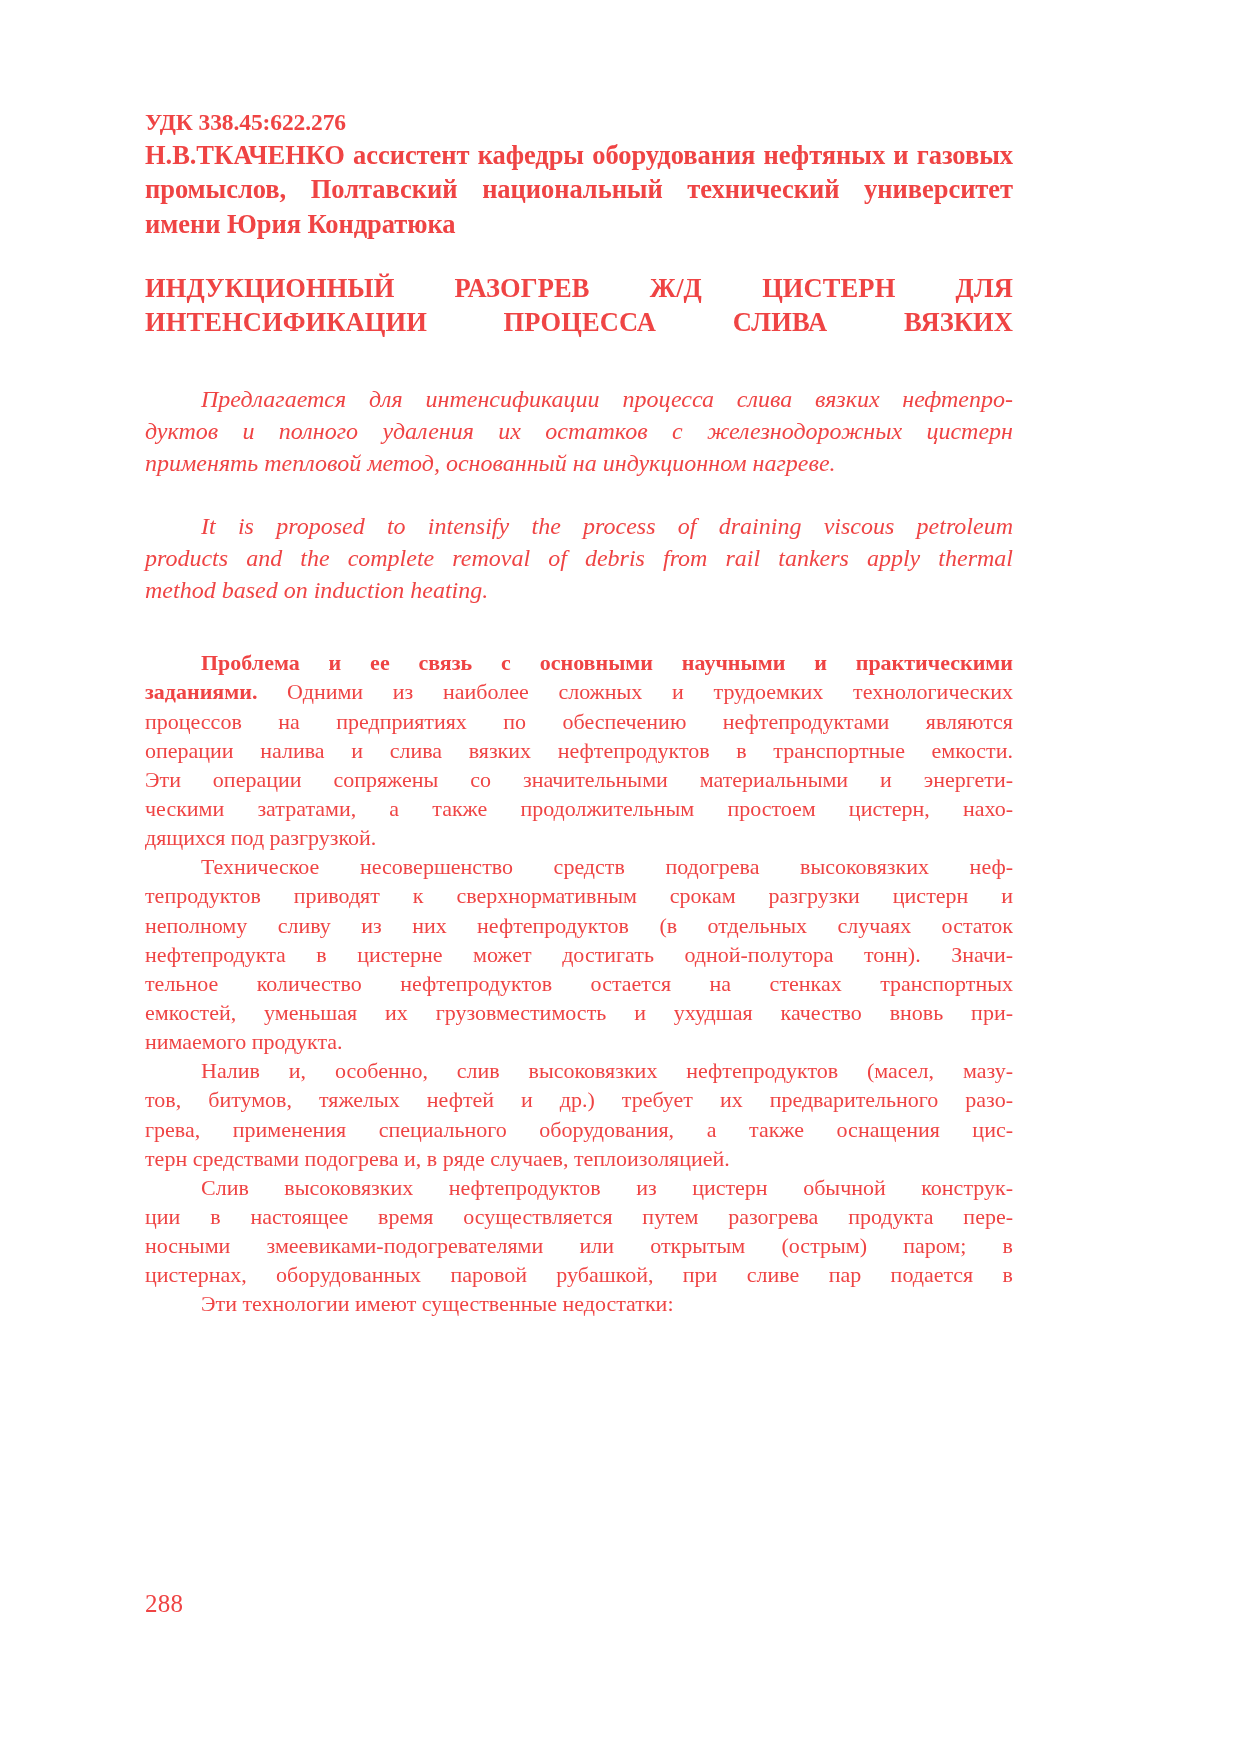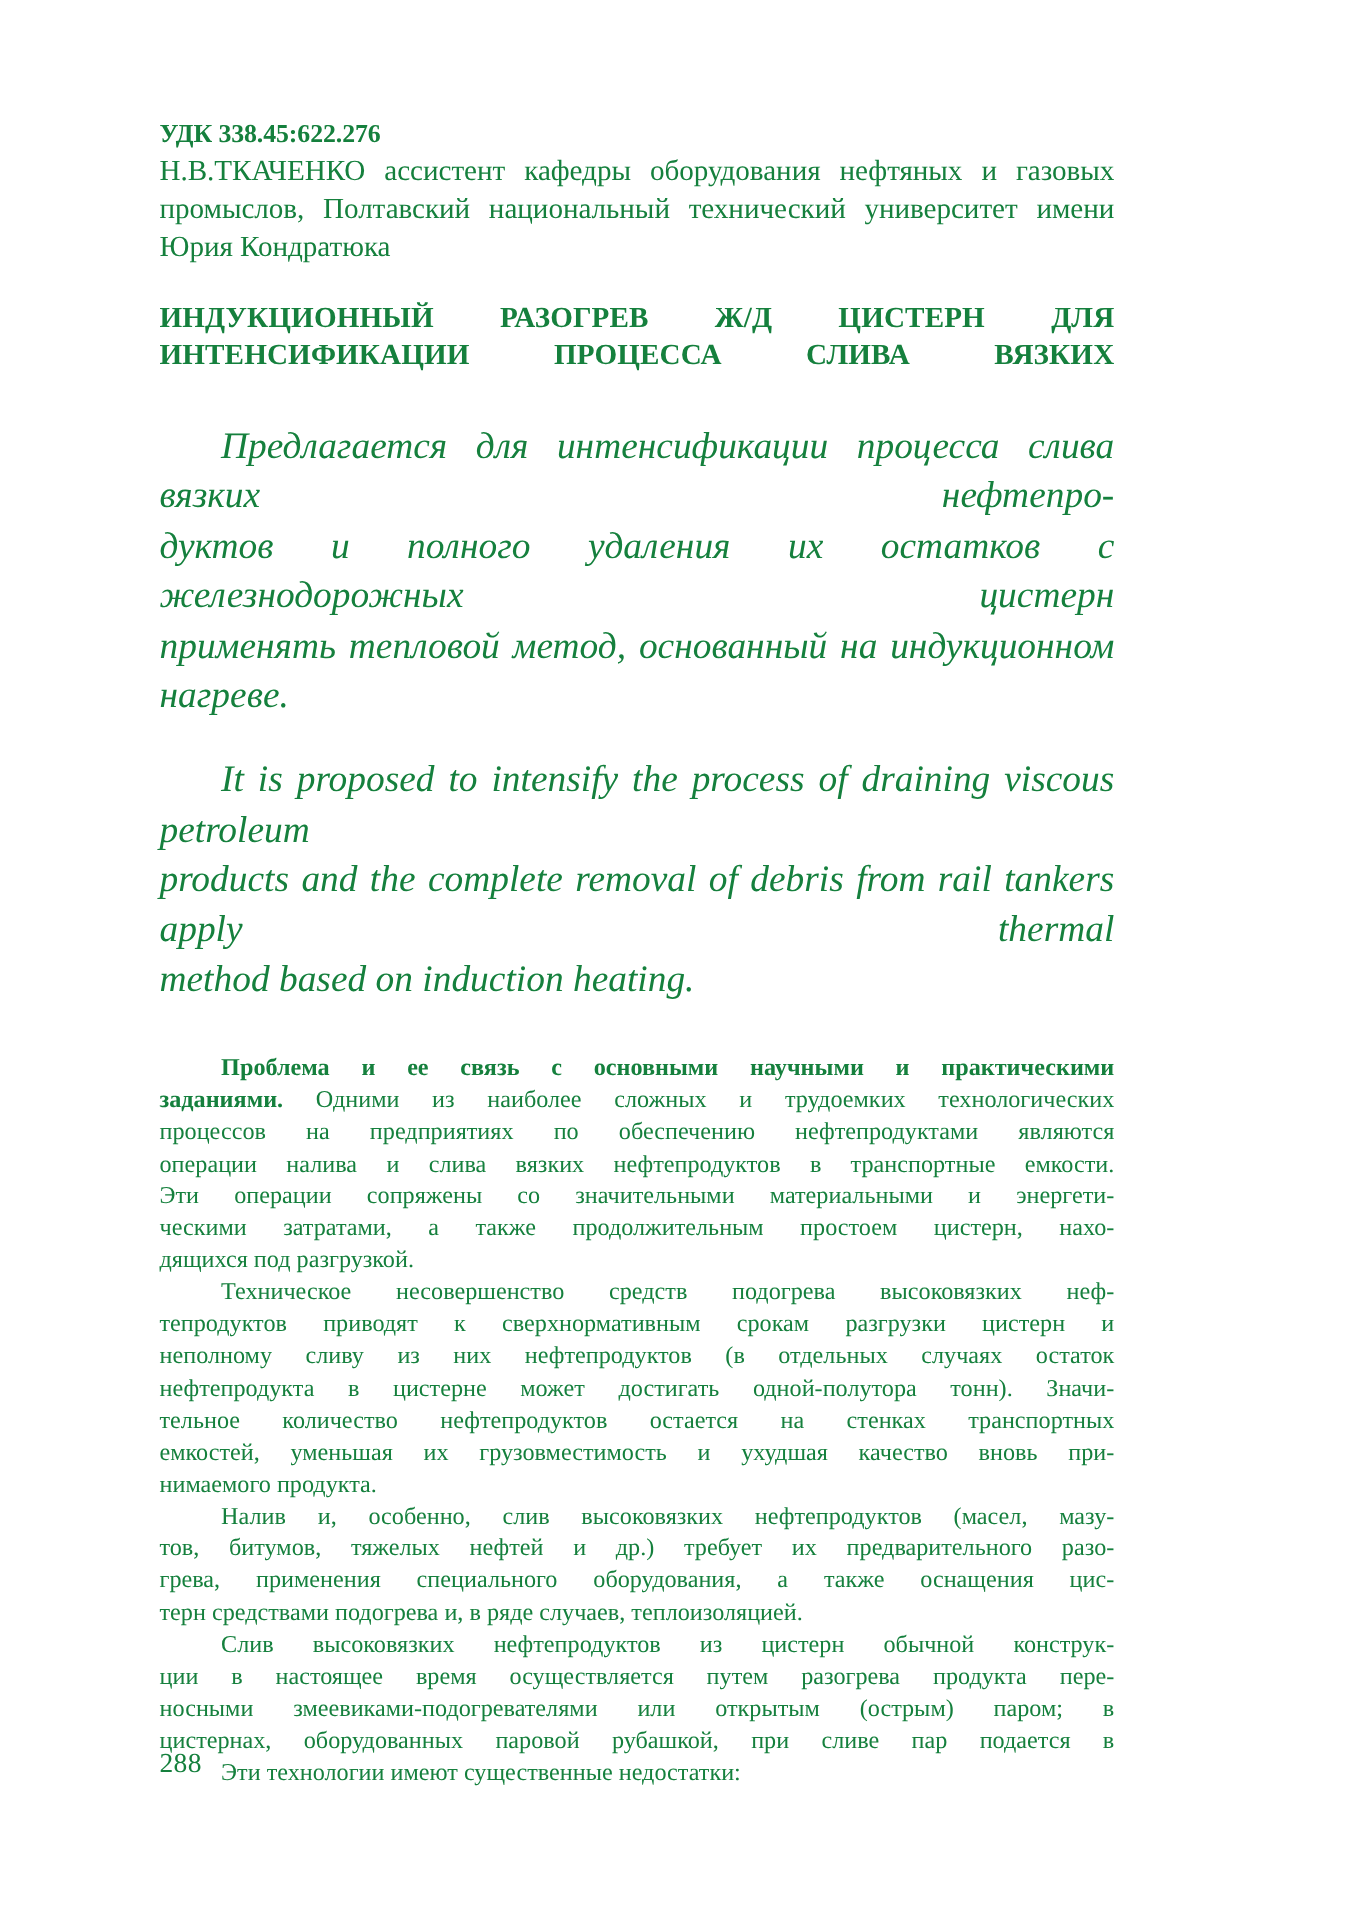--- a/index.html
+++ b/index.html
@@ -10,21 +10,21 @@
   }
   .page {
     position: relative;
     width: 1240px;
     height: 1754px;
     margin: 0 auto;
     background: #ffffff;
     box-sizing: border-box;
     overflow: hidden;
     font-family: "Liberation Serif", "DejaVu Serif", serif;
-    color: #15803d;
+    color: #ef4444;
   }
   .content {
     position: absolute;
     left: 145px;
     top: 108px;
     width: 868px;
   }
 
   
   .udk {
@@ -35,20 +35,21 @@
     letter-spacing: -0.1px;
     margin: 0 0 1px 0;
   }
   .byline {
     font-size: 26.5px;
     line-height: 1.30;
     text-align: justify;
     text-align-last: left;
     margin: 0;
     letter-spacing: -0.05px;
+    font-weight: bold;
   }
 
   
   .article-title {
     font-weight: bold;
     font-size: 26.5px;
     line-height: 1.285;
     text-align: justify;
     text-align-last: left;
     margin: 30px 0 0 0;
@@ -59,21 +60,21 @@
     text-align: justify;
     text-align-last: justify;
   }
   .article-title .tline.last {
     text-align-last: left;
   }
 
   
   .abstract {
     font-style: italic;
-    font-size: 34px;
+    font-size: 24px;
     line-height: 1.335;
     text-align: justify;
     text-align-last: left;
     margin: 0;
     text-indent: 56px;
   }
   .abstract.first { margin-top: 44px; }
   .abstract.mid   { margin-top: 31px; }
   .abstract.eng   { margin-top: 31px; }
 

